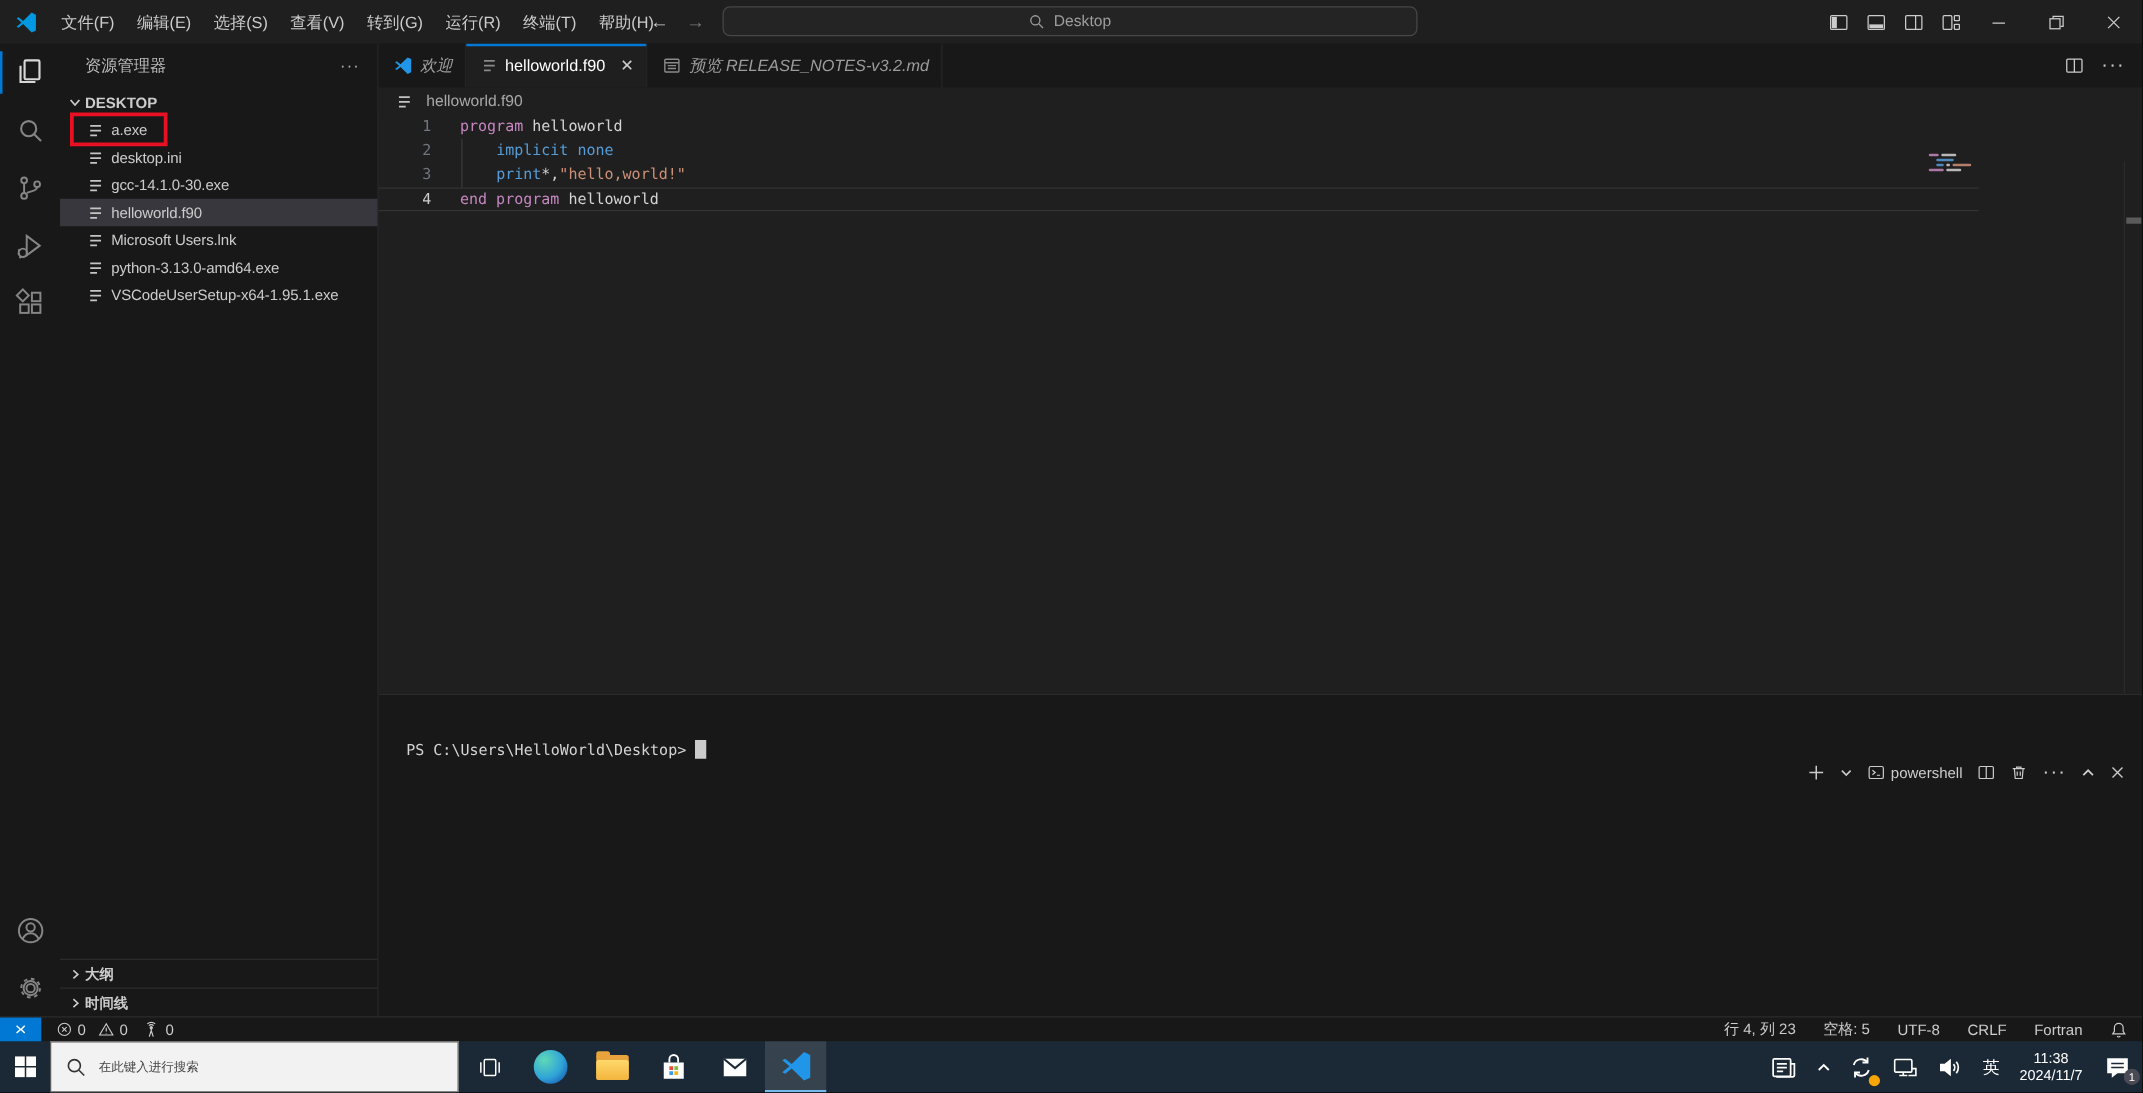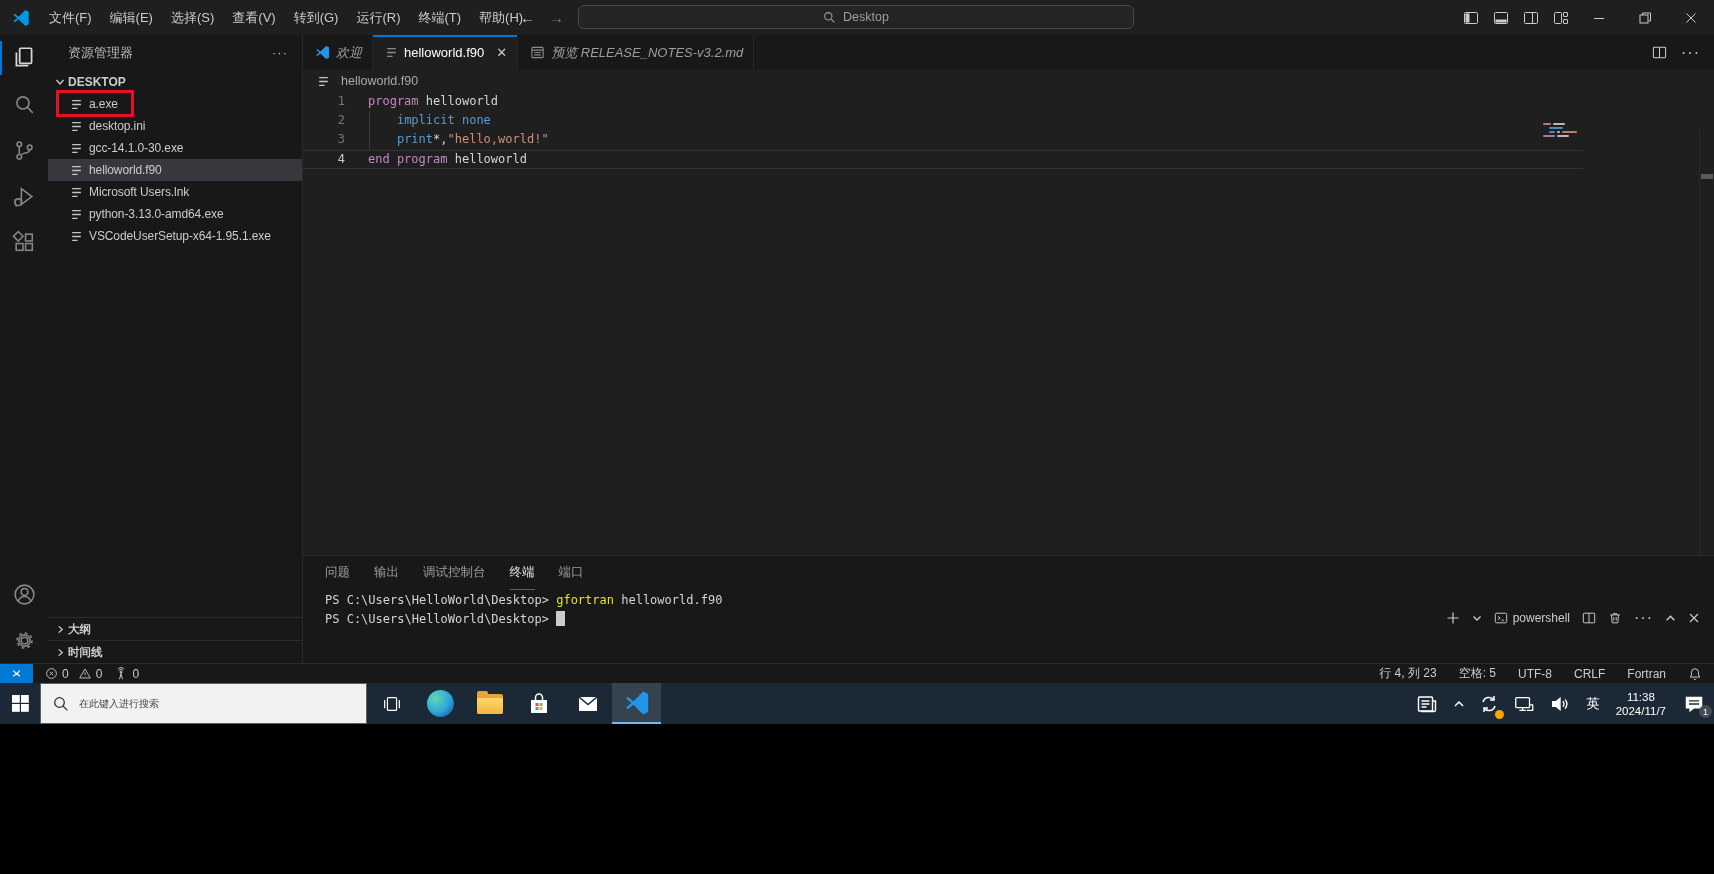--- a/index.html
+++ b/index.html
@@ -1,17 +1,17 @@
 <!DOCTYPE html>
 <html style="--c-accent: #0078d4; --c-annotation: #e81123; --c-kwc: #c586c0; --c-kw: #569cd6; --c-str: #ce9178; --c-pln: #d4d4d4; --c-cmd: #e5e510; --c-termfg: #cccccc;"><head>
 <meta charset="utf-8">
 <style>
   html,body{margin:0;padding:0;background:#000;}
   *{box-sizing:border-box;}
-  #app{position:relative;width:1714px;height:724px;overflow:hidden;background:#1f1f1f;
+  #app{position:relative;width:1714px;height:874px;overflow:hidden;background:#1f1f1f;
        font-family:"Liberation Sans",sans-serif;color:#cccccc;-webkit-font-smoothing:antialiased;}
   svg{display:block;}
 
   
   .titlebar{position:absolute;left:0;top:0;width:100%;height:35px;background:#1f1f1f;display:flex;align-items:center;}
   .tb-logo{width:18px;height:18px;margin:0 10px 0 12px;}
   .menu-bar{display:flex;align-items:center;height:100%;}
   .menu-item{padding:0 9px;font-size:13px;color:#cccccc;line-height:35px;cursor:default;}
   .nav-arrows{position:absolute;left:520px;top:0;height:35px;display:flex;align-items:center;gap:14px;}
   .nav-arrow{font-size:15px;color:#cccccc;}
@@ -414,27 +414,20 @@
           <div class="mm-line">
             <span class="mm-seg" style="width: 12.1px; background: rgb(197, 134, 192);"></span>
             <span class="mm-seg" style="width: 12.1px; background: rgb(212, 212, 212);"></span>
           </div>
         </div>
       <div class="mm-divider"></div>
       <div class="overview-marker"></div>
     </div>
 
     <div class="panel">
-      <div class="panel-tabs" id="panel-tabs">
-          <div class="panel-tab">问题</div>
-          <div class="panel-tab">输出</div>
-          <div class="panel-tab">调试控制台</div>
-          <div class="panel-tab active">终端</div>
-          <div class="panel-tab">端口</div>
-        </div>
       <div class="panel-toolbar">
         <span>
             <svg width="14" height="14" viewBox="0 0 14 14" stroke="currentColor" stroke-width="1.2">
               <path d="M7 1.5v11M1.5 7h11"></path>
             </svg>
           </span>
         <span>
             <svg width="10" height="10" viewBox="0 0 10 10" fill="none" stroke="currentColor" stroke-width="1.3">
               <path d="M1.5 3.5L5 7l3.5-3.5"></path>
             </svg>
@@ -463,21 +456,20 @@
               <path d="M1.5 6.5L5 3l3.5 3.5"></path>
             </svg>
           </span>
         <span>
             <svg width="12" height="12" viewBox="0 0 12 12" stroke="currentColor" stroke-width="1.1">
               <path d="M2 2l8 8M10 2l-8 8"></path>
             </svg>
           </span>
       </div>
       <div class="terminal" id="terminal">
-          <div class="term-line"><span class="tok-pln">PS C:\Users\HelloWorld\Desktop&gt; </span><span class="tok-cmd">gfortran</span><span class="tok-pln"> helloworld.f90</span></div>
           <div class="term-line"><span class="tok-pln">PS C:\Users\HelloWorld\Desktop&gt; </span><span class="term-cursor"></span></div>
         </div>
     </div>
   </div>
 
   <div class="statusbar">
     <div class="remote-btn">
       <svg width="13" height="13" viewBox="0 0 16 16" fill="none" stroke="currentColor" stroke-width="1.4">
           <path d="M4 4.5L8 8l-4 3.5M12 4.5L8.5 8l3.5 3.5" transform="translate(0 0) scale(1 1)"></path>
         </svg>

